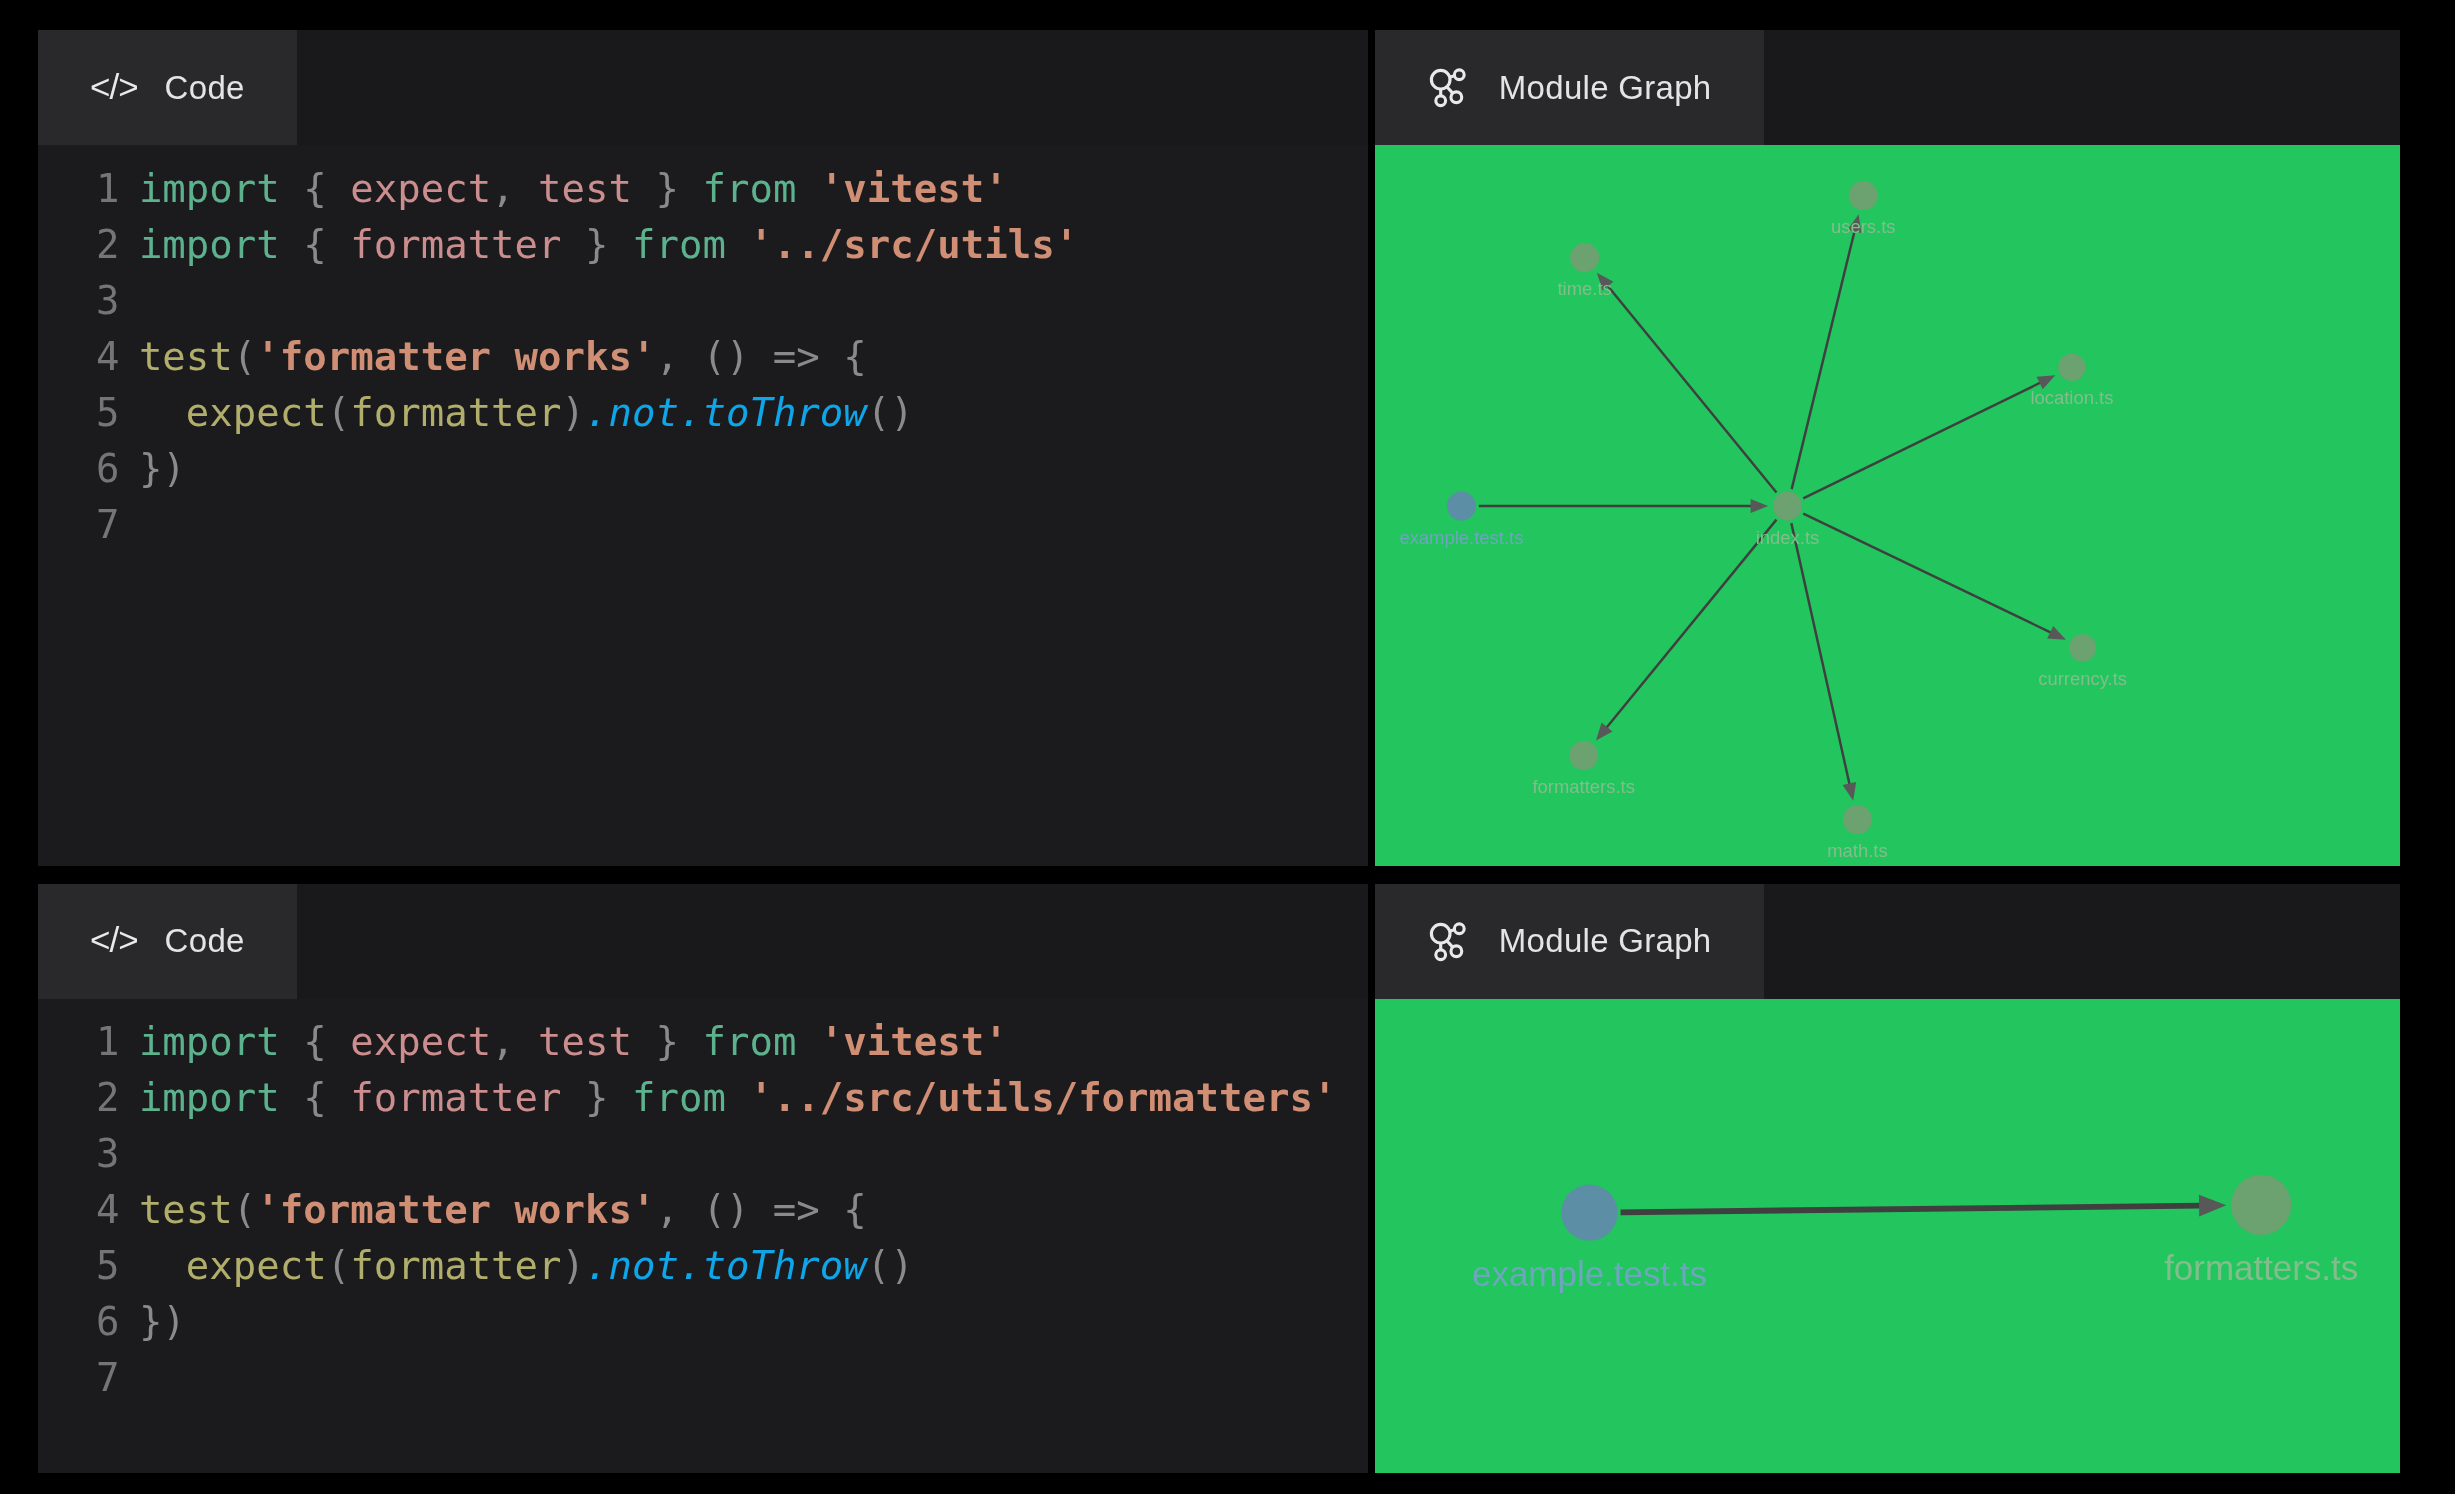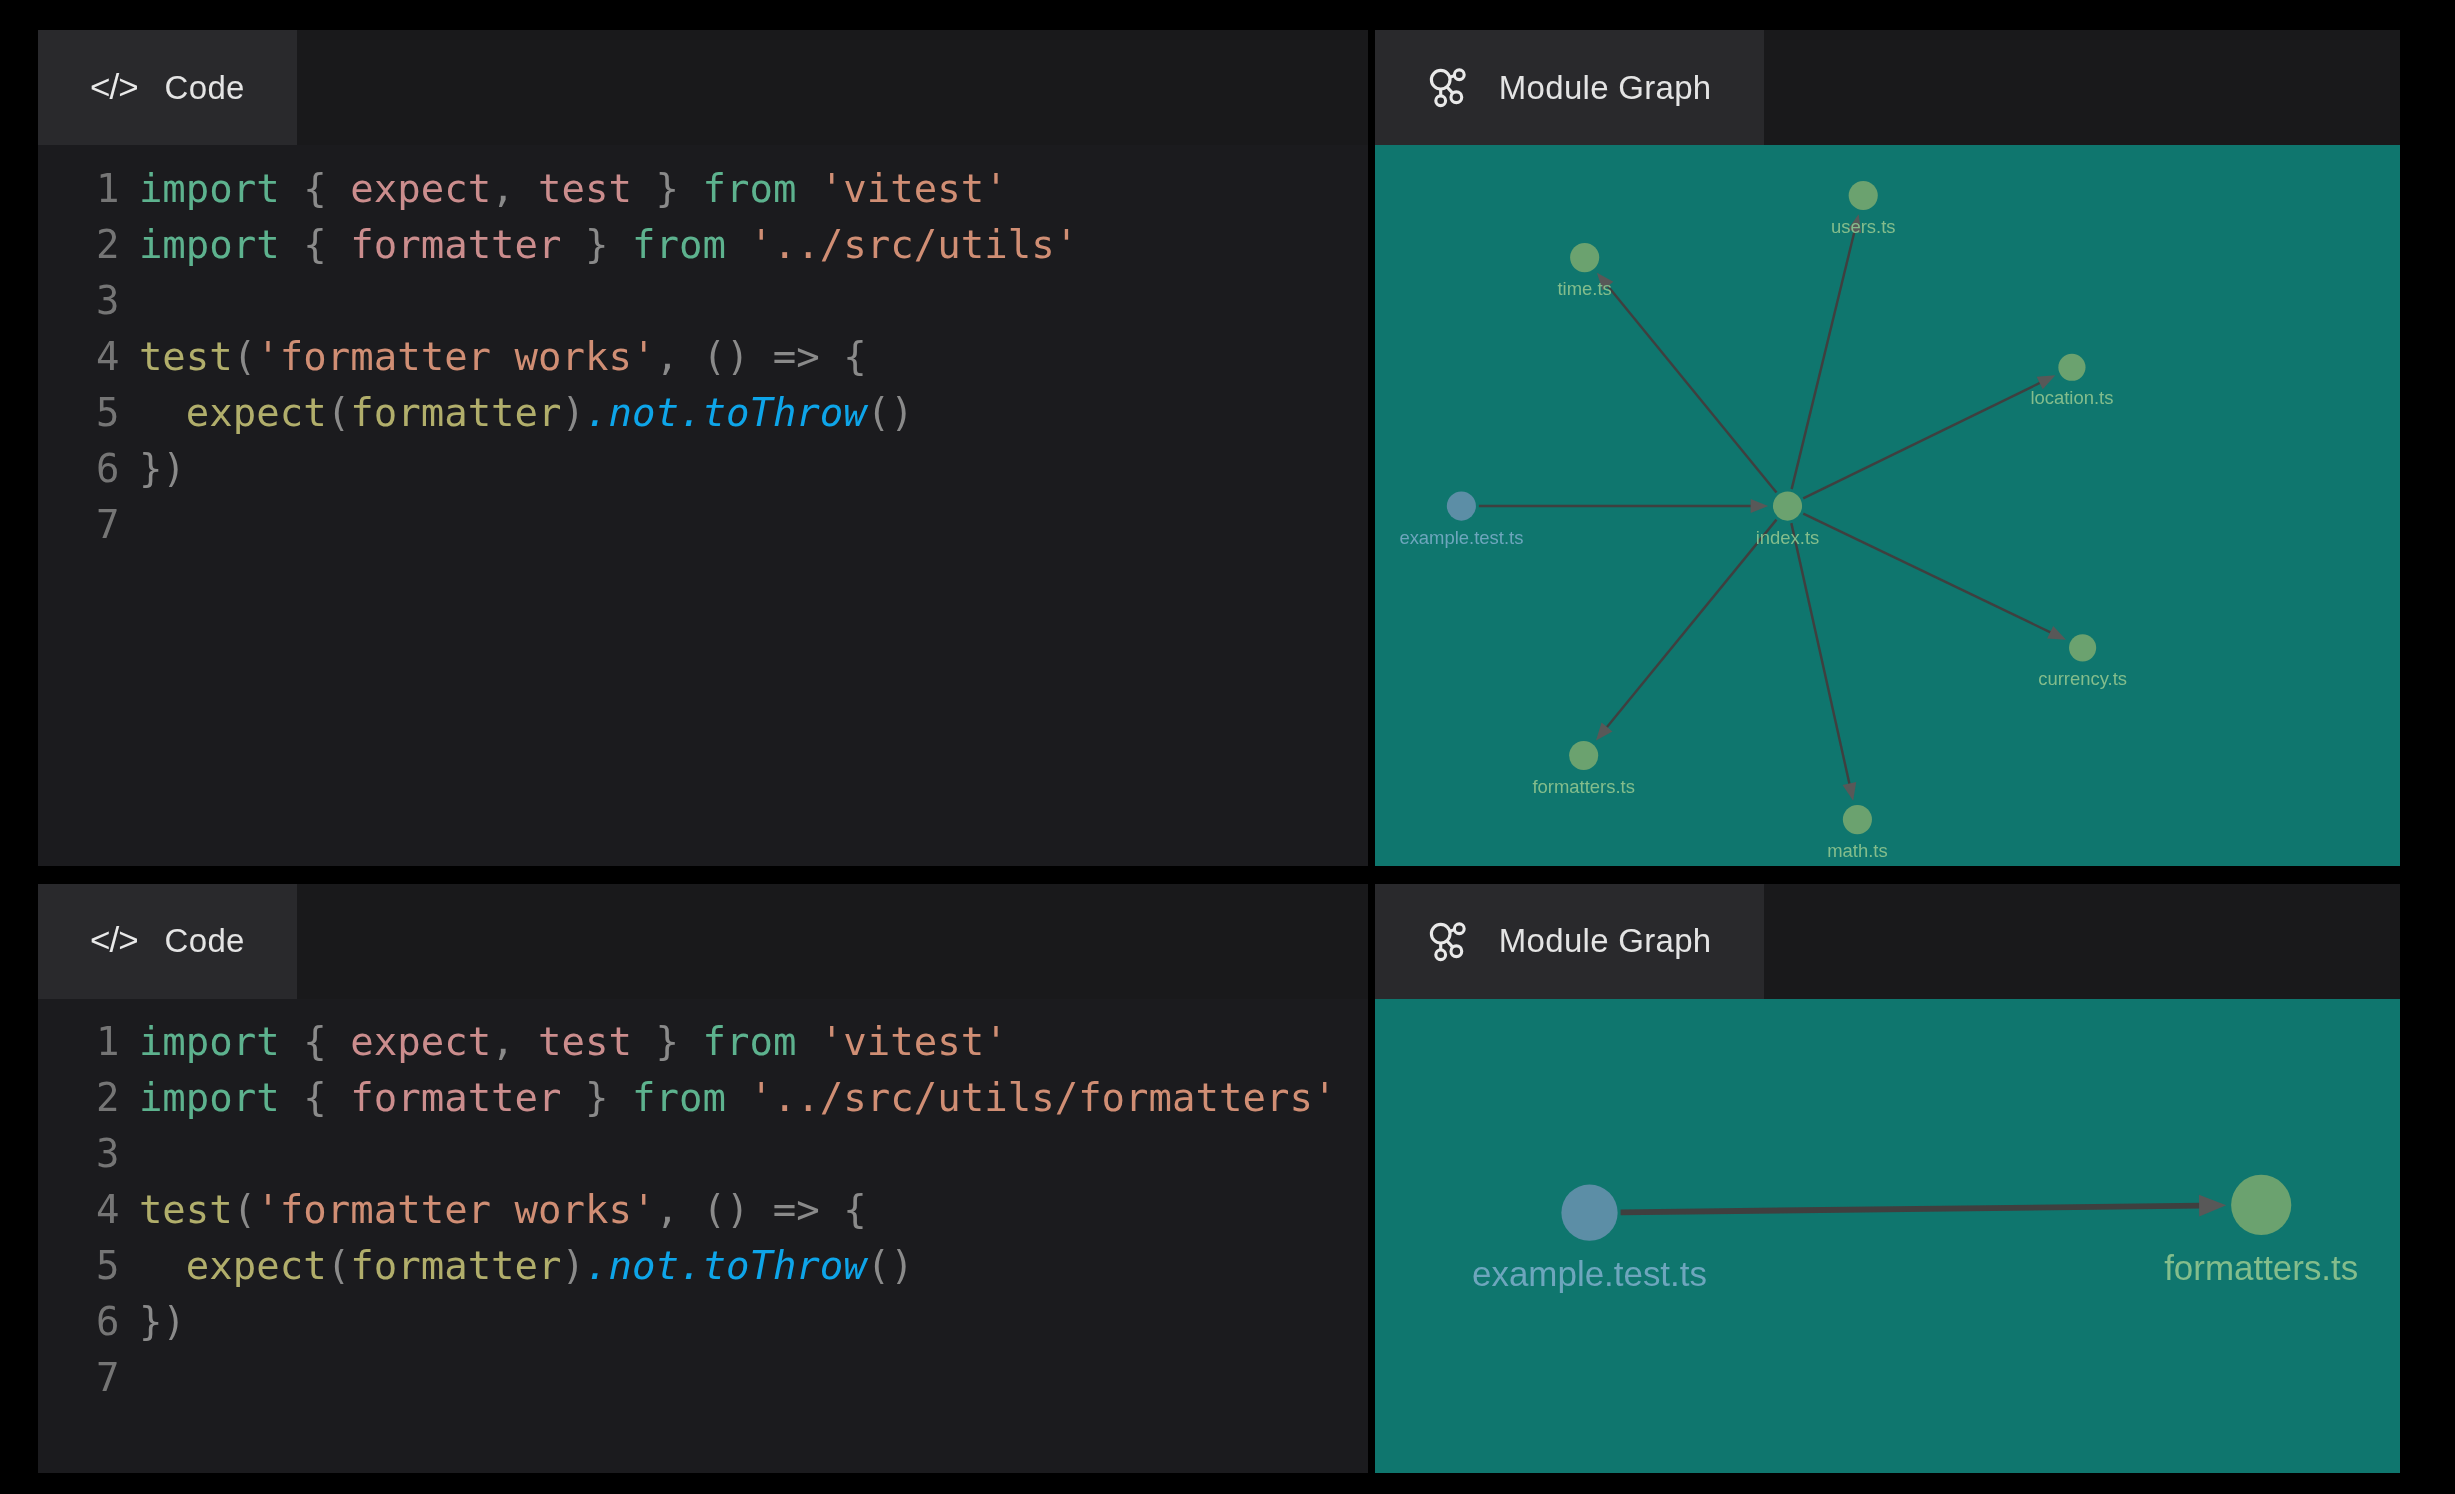--- a/index.html
+++ b/index.html
@@ -36,29 +36,29 @@
     font-size:35px;font-weight:500;letter-spacing:-1px;color:#e9e9e9;
     transform:translateY(-1px);
   }
   .code-body{
     flex:1;background:#1b1b1e;
     padding:15.5px 0 0 17.5px;
     font-family:"DejaVu Sans Mono",monospace;
     font-size:39px;line-height:56px;
     white-space:pre;
   }
-  .graph-body{flex:1;background:#0f766e;position:relative;}
+  .graph-body{flex:1;background:#22c55e;position:relative;}
   .graph-body svg{display:block;width:100%;height:100%;}
   .cl{display:flex;}
   .ln{flex:0 0 64px;width:64px;text-align:right;color:#757575;}
   .lc{padding-left:19.4px;color:#d4d0c4;}
   .tok-kw{color:#5db28e;text-align:center;}
   .tok-pn{color:#8a8a8a;}
   .tok-id{color:#cb8d8d;}
-  .tok-str{color:#d08e74;}
+  .tok-str{color:#d08e74;font-weight:bold;}
   .tok-fn{color:#b1ae6b;}
   .tok-prop{color:#0ea5e9;font-style:italic;}
   .tok-pl{color:#d4d0c4;}
   .graph-node-label{font-family:"Liberation Sans",sans-serif;}
 </style>
 </head>
 <body>
 
 <div class="stage">
 

